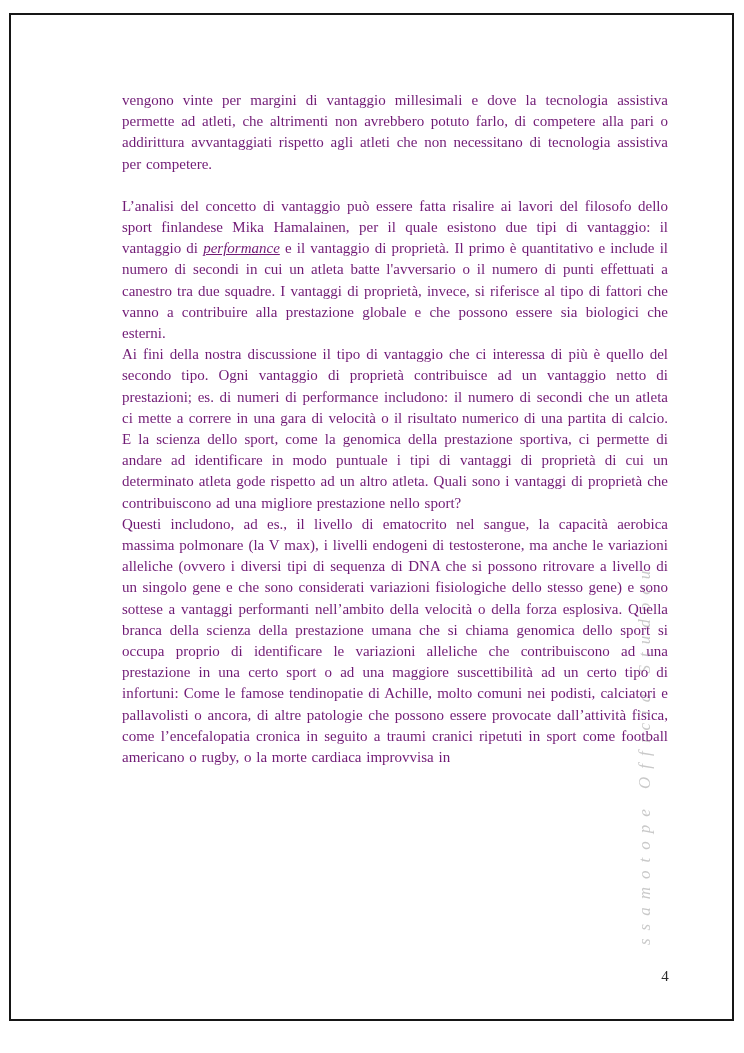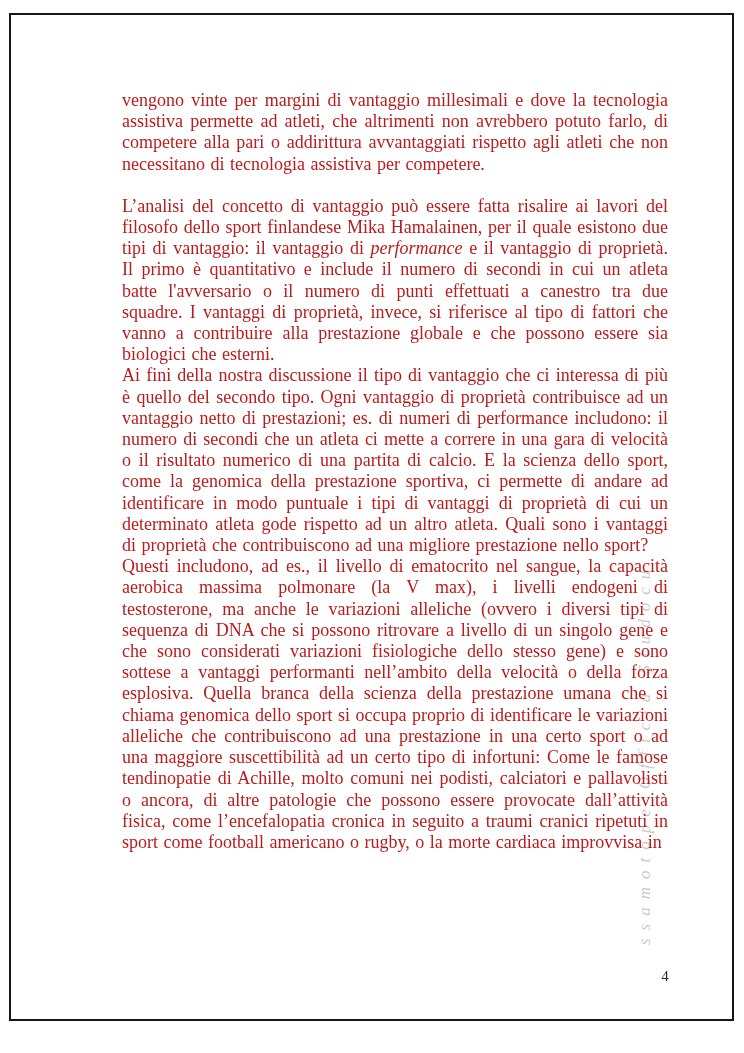--- a/index.html
+++ b/index.html
@@ -28,35 +28,36 @@
     height: 1008px;
     border: 2px solid #161616;
     box-sizing: border-box;
     pointer-events: none;
   }
   .content {
     position: absolute;
     left: 122px;
     top: 90px;
     width: 546px;
-    color: #b91c1c;
-    font-size: 18px;
+    color: #701a75;
+    font-size: 15px;
     line-height: 21.2px;
     text-align: justify;
     word-spacing: 1px;
   }
   .para {
     margin: 0;
     padding: 0;
   }
   .para.gap-before {
     margin-top: 21px;
   }
   .para em {
     font-style: italic;
+    text-decoration: underline;
   }
   .page-number {
     position: absolute;
     left: 655px;
     top: 968px;
     width: 20px;
     text-align: center;
     font-size: 15px;
     color: #2a2a2a;
   }

